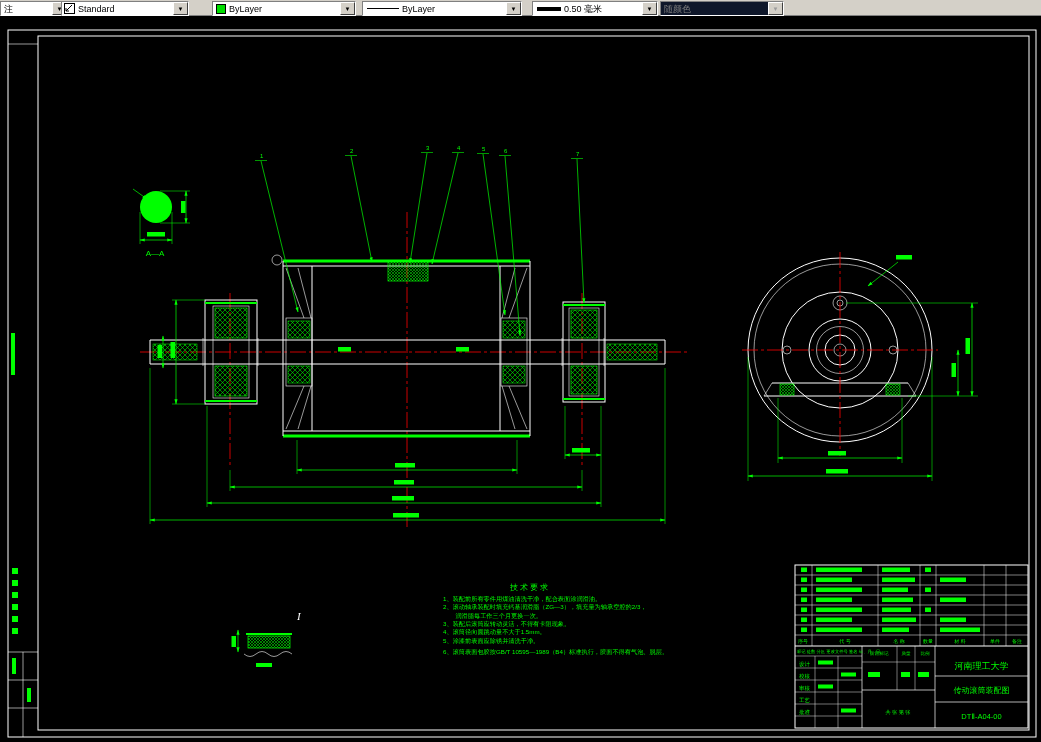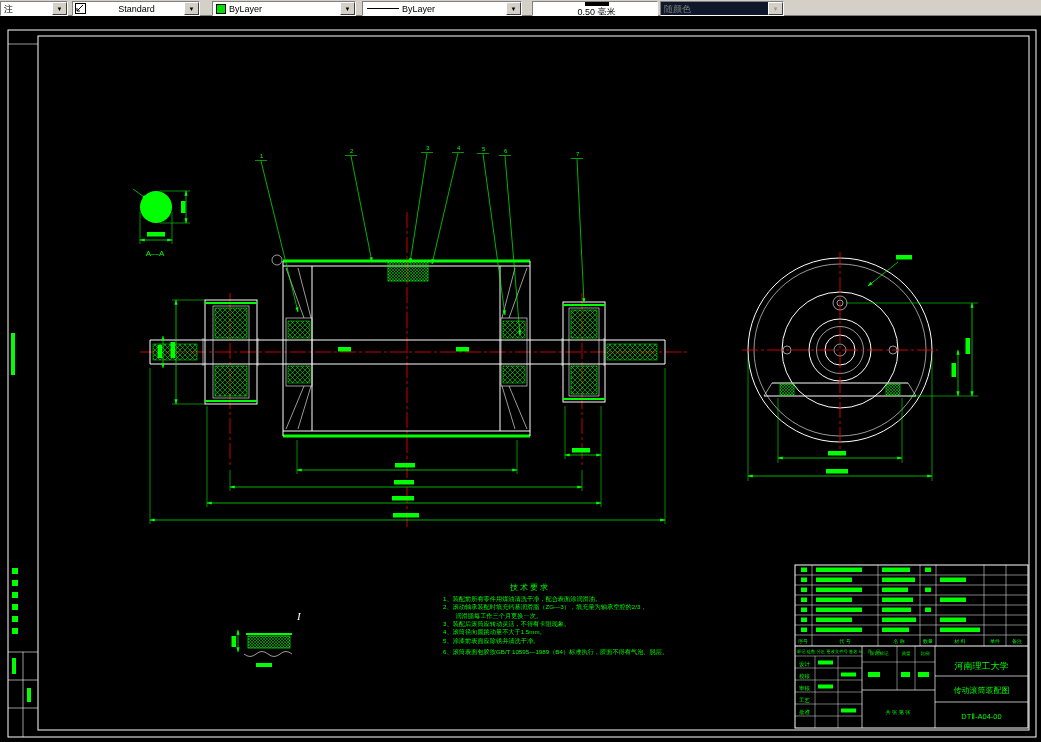--- a/index.html
+++ b/index.html
@@ -40,41 +40,41 @@
 </head>
 <body>
 
 <div id="stage">
 
   <div id="toolbar">
     <div class="combo" style="left:0;width:66px;">
       <span class="txt">注</span>
       <span class="arrow">▼</span>
     </div>
-    <div class="combo" style="left:72px;width:126px;text-align:center;">
+    <div class="combo" style="left:61px;width:126px;">
       <span class="dicon">
         <svg width="11" height="11">
             <rect x="0.5" y="0.5" width="10" height="10" fill="#fff" stroke="#000" stroke-width="1"></rect>
             <path d="M2 8 L8 2 M2 8 h3 M2 8 v-3" stroke="#000" fill="none" stroke-width="1"></path>
           </svg>
       </span>
       <span class="txt">Standard</span>
       <span class="arrow">▼</span>
     </div>
     <div class="combo" style="left:212px;width:142px;">
       <span class="swatch"></span>
       <span class="txt">ByLayer</span>
       <span class="arrow">▼</span>
     </div>
     <div class="combo" style="left:362px;width:158px;">
       <span class="ltline"></span>
       <span class="txt">ByLayer</span>
       <span class="arrow">▼</span>
     </div>
-    <div class="combo" style="left:532px;width:124px;flex-direction:column;">
+    <div class="combo" style="left:532px;width:124px;">
       <span class="lwline"></span>
       <span class="txt">0.50 毫米</span>
       <span class="arrow">▼</span>
     </div>
     <div class="combo disabled" style="left:660px;width:122px;">
       <span class="txt">随颜色</span>
       <span class="arrow">▼</span>
     </div>
   </div>
 

